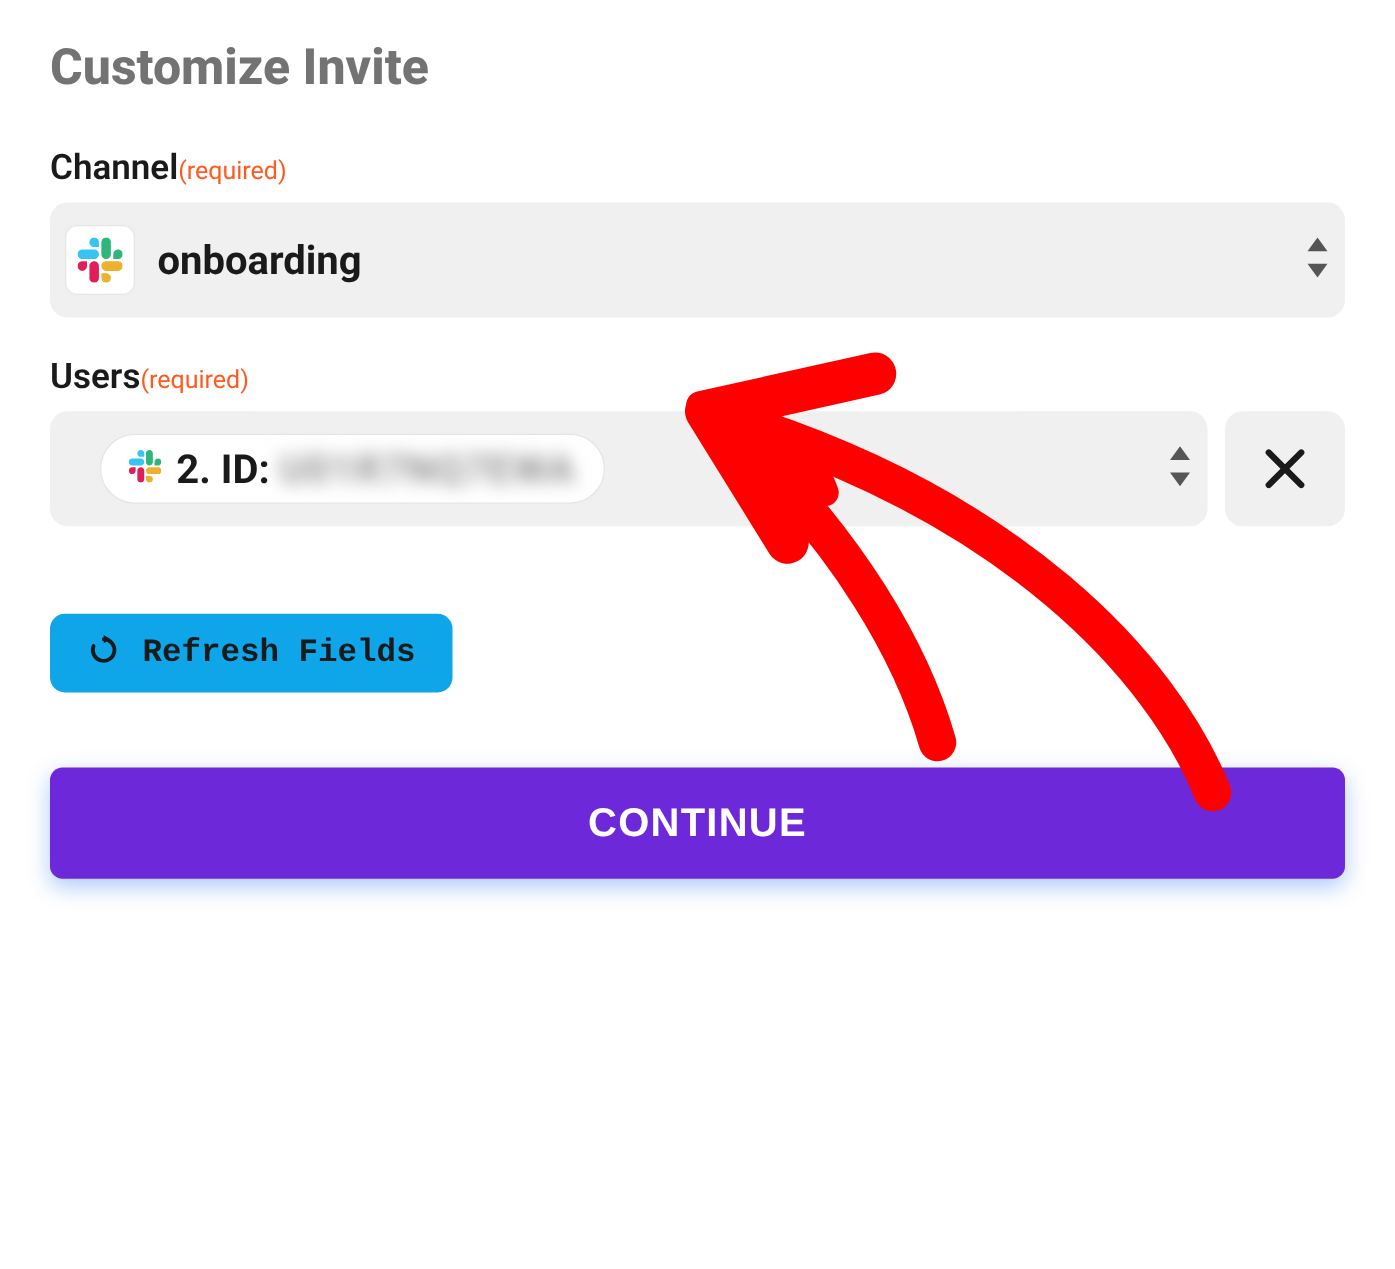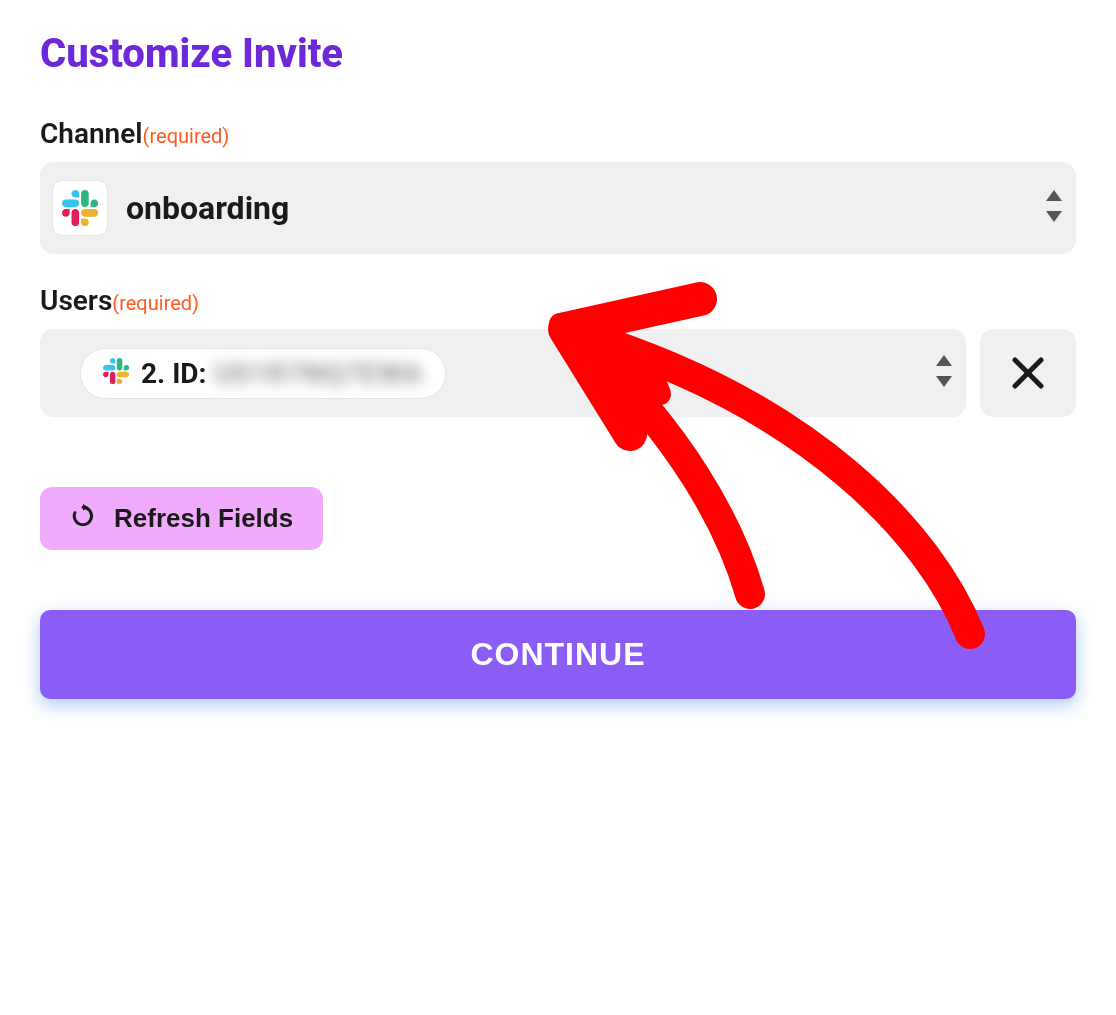--- a/index.html
+++ b/index.html
@@ -9,21 +9,21 @@
     }
     body {
       font-family: -apple-system, BlinkMacSystemFont, "Segoe UI", Roboto, "Helvetica Neue", Arial, sans-serif;
       background: #fff;
       padding: 30px 40px;
       width: 1116px;
     }
     .page-title {
       font-size: 40px;
       font-weight: 800;
-      color: #6d28d9;
+      color: #737373;
       margin-bottom: 40px;
     }
     .field-group {
       margin-bottom: 30px;
     }
     .field-label-row {
       display: flex;
       align-items: baseline;
       margin-bottom: 12px;
     }
@@ -88,21 +88,21 @@
     .pill {
       background: #fff;
       border: 1px solid #e5e5e5;
       border-radius: 40px;
       padding: 8px 22px;
       display: flex;
       align-items: center;
       gap: 12px;
     }
     .pill-text {
-      font-size: 28px;
+      font-size: 32px;
       font-weight: 700;
       color: #1a1a1a;
       display: flex;
       align-items: flex-start;
       gap: 8px;
     }
     .blurred-text {
       filter: blur(7px);
       color: #888;
       font-weight: 600;
@@ -115,39 +115,40 @@
       border: none;
       display: flex;
       align-items: center;
       justify-content: center;
       cursor: pointer;
       font-size: 44px;
       font-weight: 700;
       color: #1a1a1a;
     }
     .refresh-btn {
-      background: #f0abfc;
+      background: #0ea5e9;
       border: none;
       border-radius: 12px;
       padding: 16px 30px;
       display: inline-flex;
       align-items: flex-start;
       gap: 18px;
       cursor: pointer;
       margin-top: 40px;
       margin-bottom: 60px;
+      font-family: Liberation Mono, monospace;
     }
     .refresh-btn-text {
       font-size: 26px;
       font-weight: 700;
       color: #1a1a1a;
     }
     .continue-btn {
       width: 100%;
-      background: #8b5cf6;
+      background: #6d28d9;
       border: none;
       border-radius: 10px;
       padding: 26px;
       color: #fff;
       font-size: 32px;
       font-weight: 800;
       letter-spacing: 1px;
       cursor: pointer;
       box-shadow: 0 6px 18px rgba(23, 104, 229, 0.35);
     }

